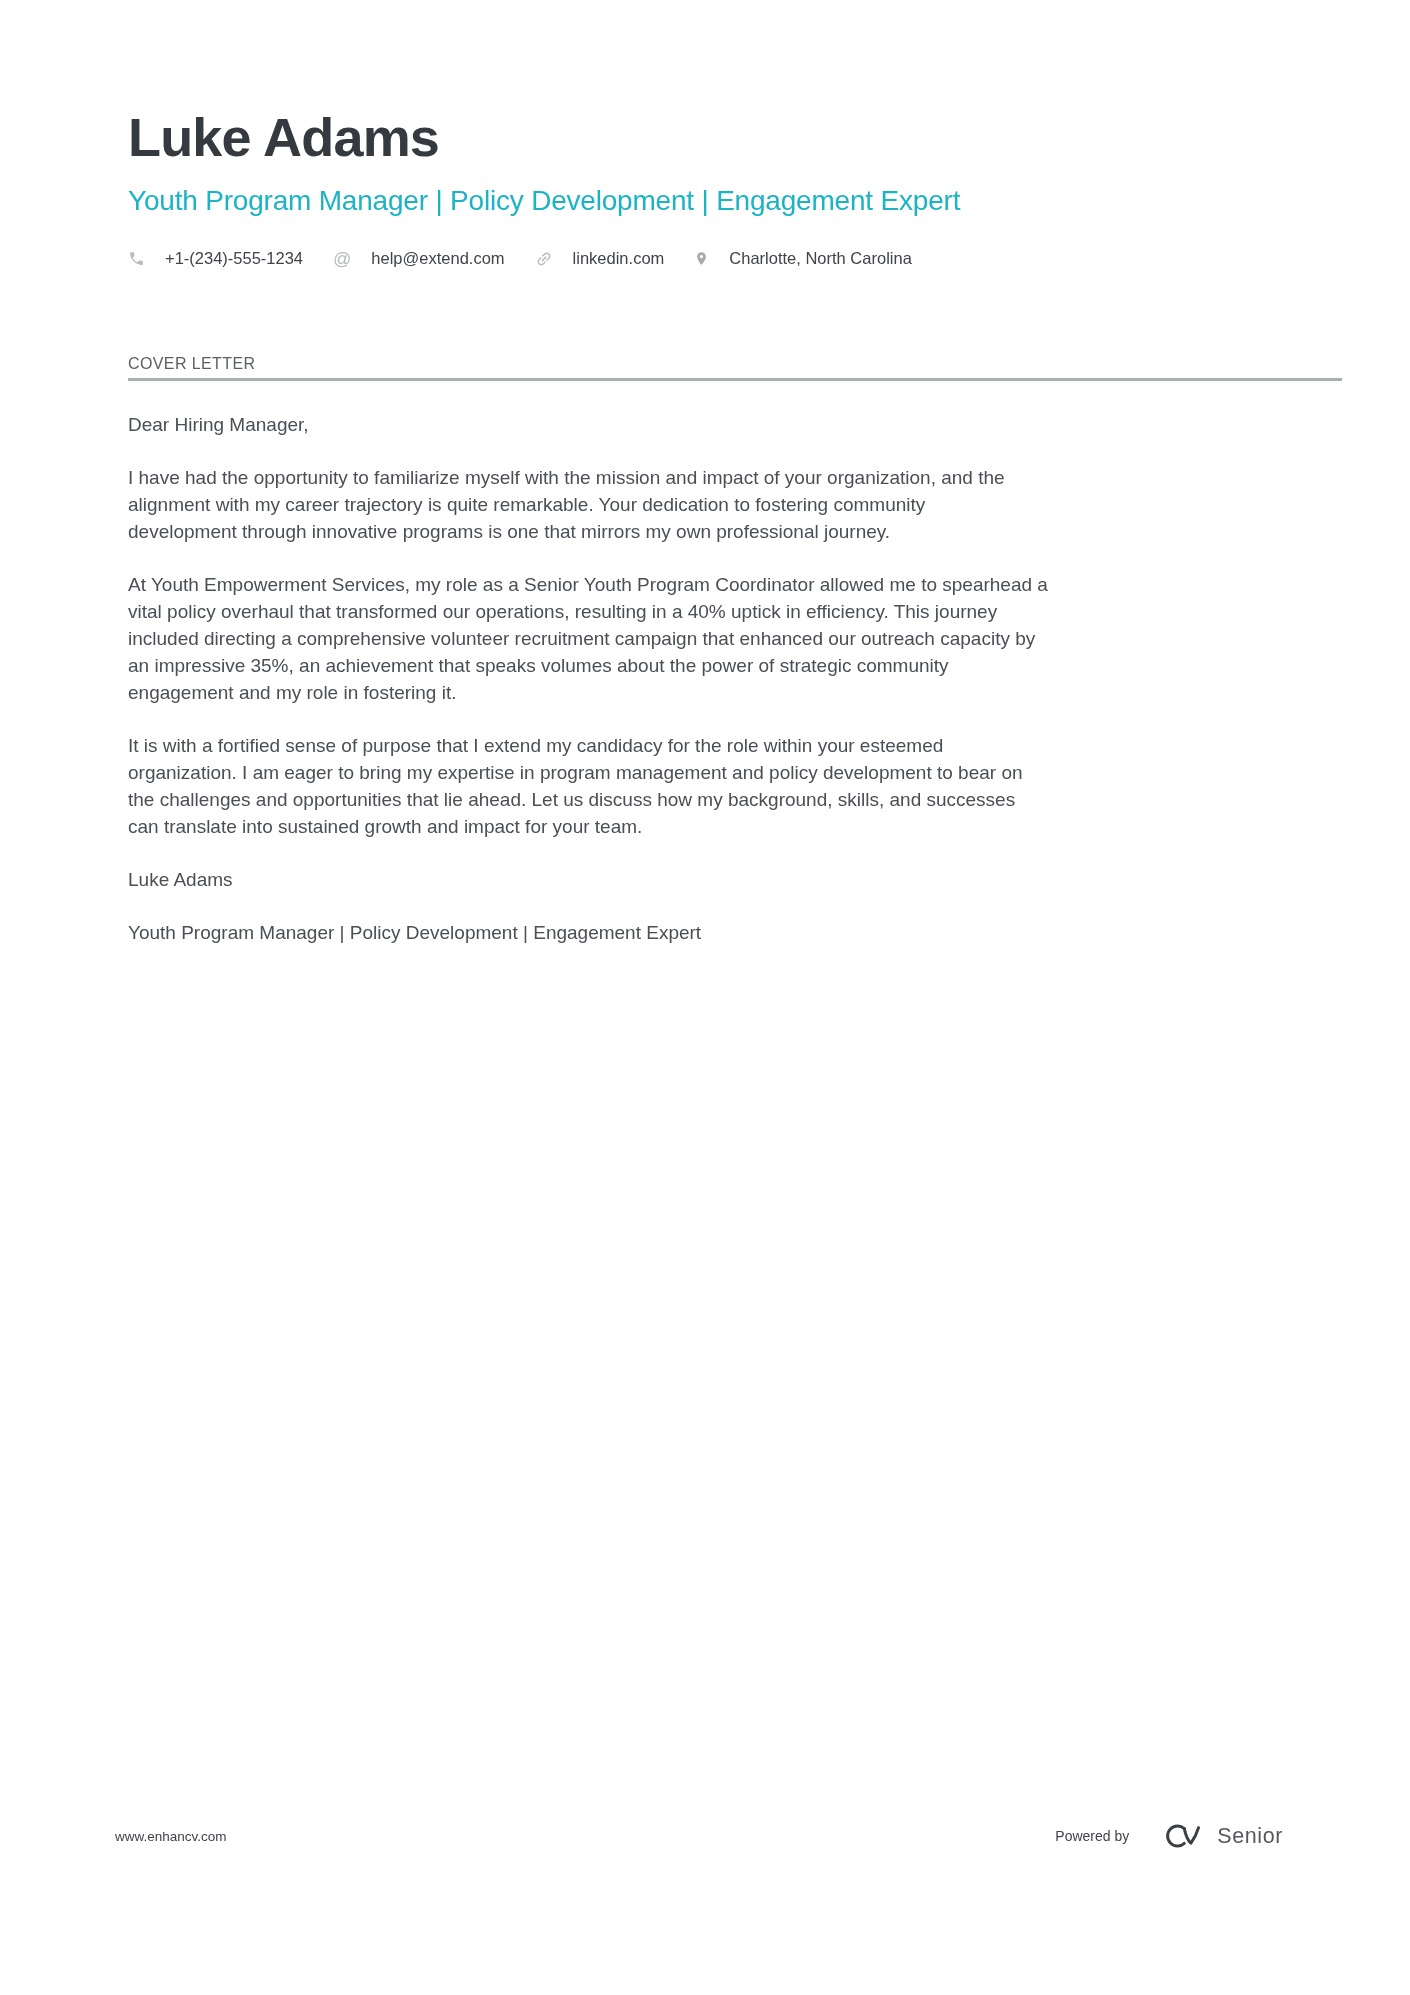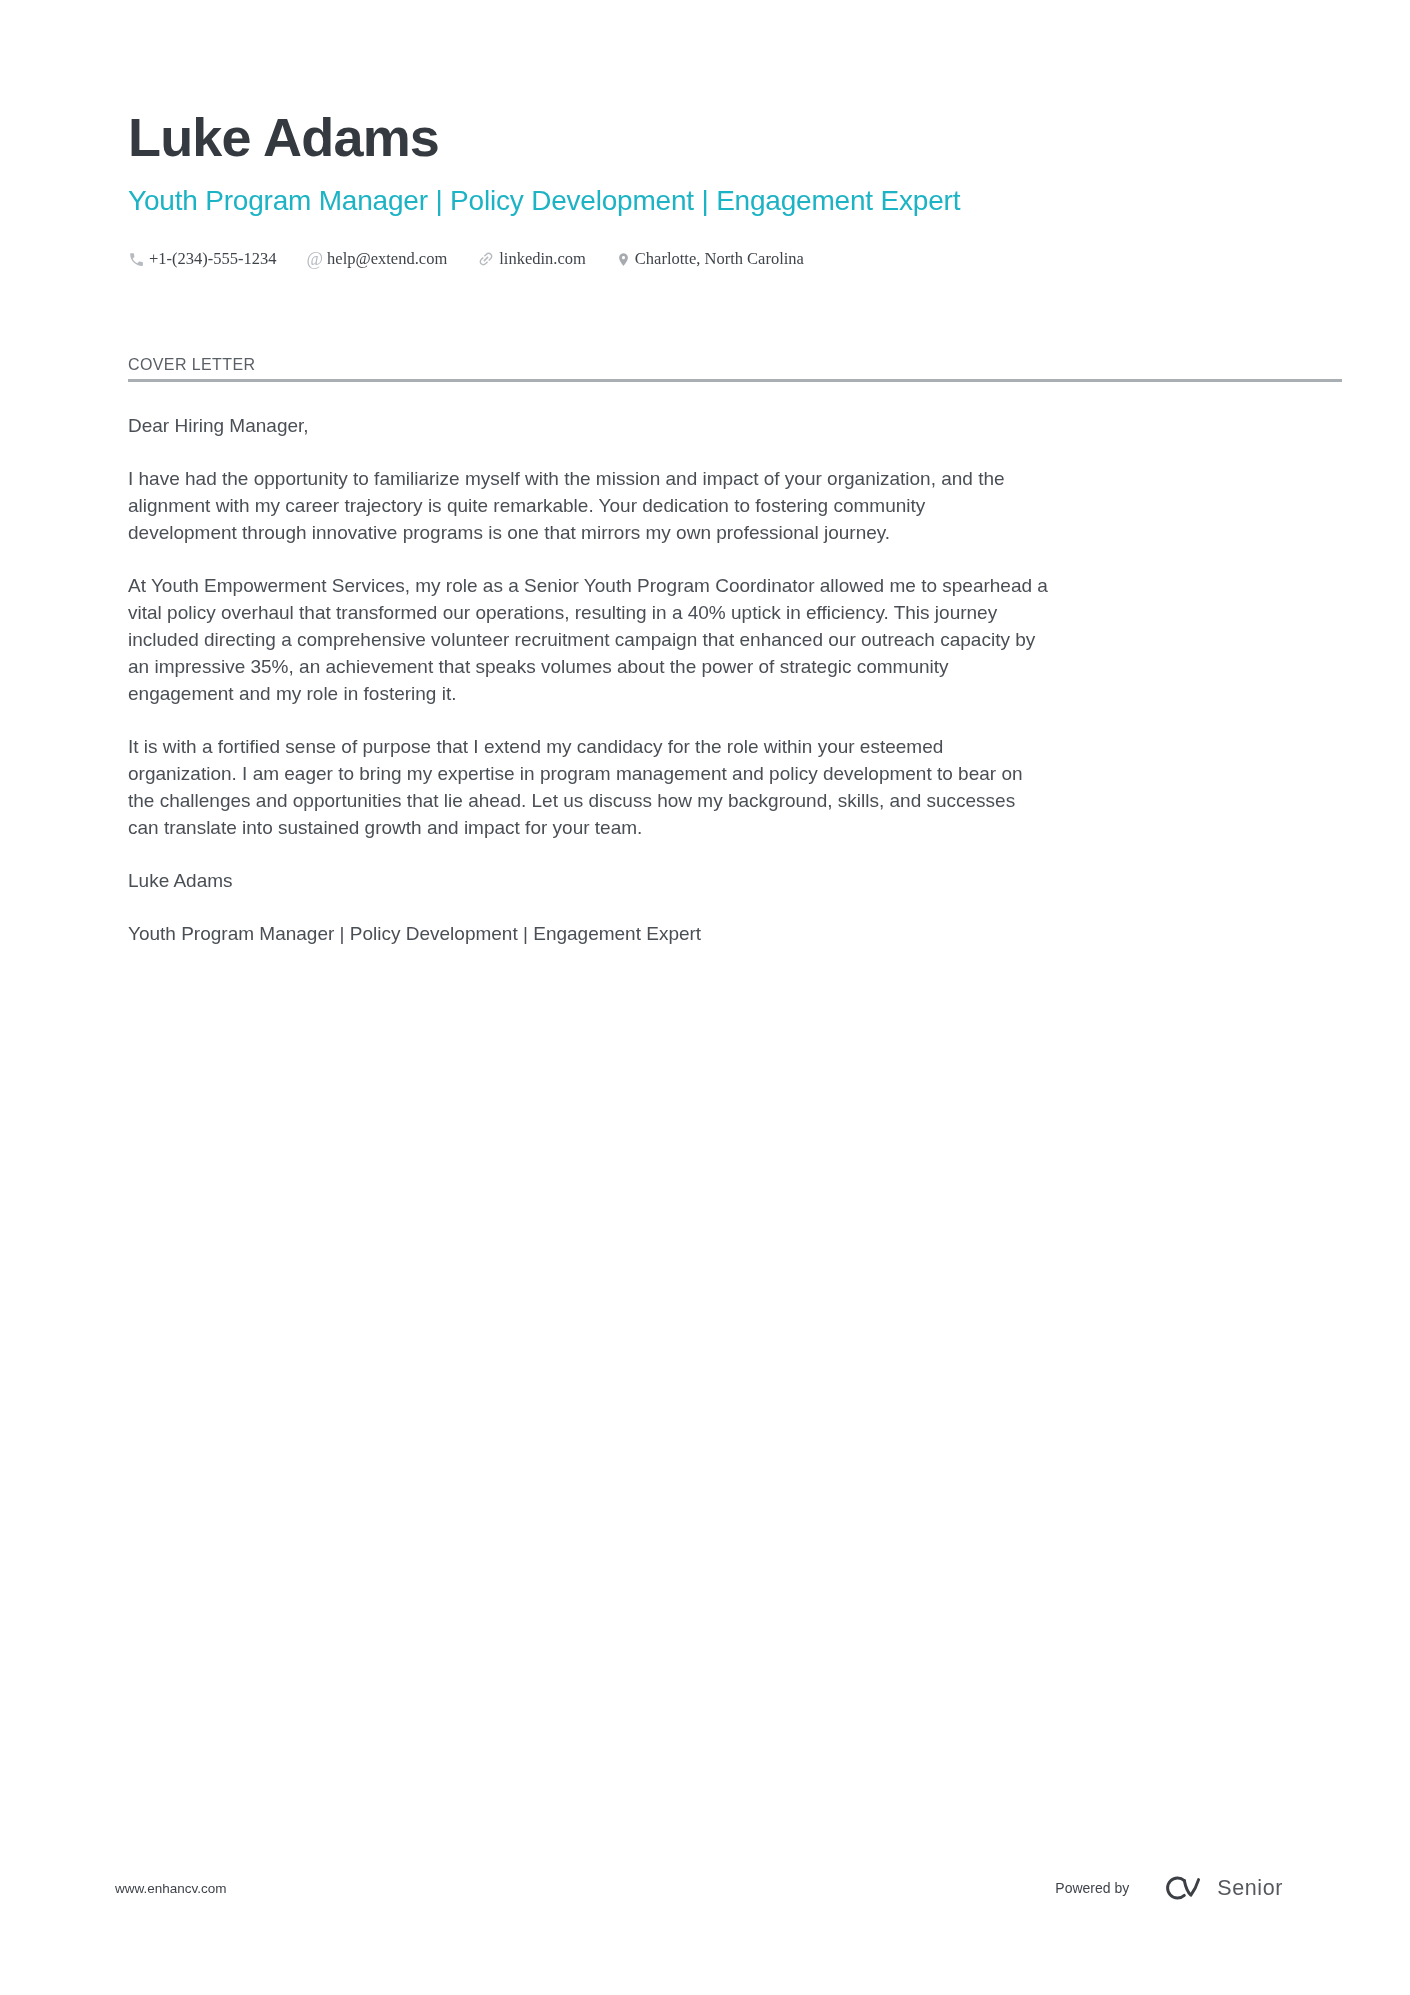--- a/index.html
+++ b/index.html
@@ -40,22 +40,21 @@
     margin-top: 30px;
     display: flex;
     align-items: center;
     gap: 30px;
     font-size: 16.5px;
     color: #3f444a;
   }
   .contact-item {
     display: flex;
     align-items: center;
-    gap: 4px;
-    font-family: Liberation Serif, serif;
+    gap: 20px;
   }
   .contact-icon {
     display: flex;
     align-items: center;
     color: #b7bbc0;
   }
   .contact-icon svg { display: block; }
   .at-glyph {
     font-size: 18px;
     line-height: 18px;
@@ -78,21 +77,21 @@
     font-size: 19px;
     line-height: 27px;
     color: #4a4f55;
   }
   .letter .salutation { margin-top: 30px; }
   .para { white-space: pre-line; }
   .footer {
     position: absolute;
     left: 115px;
     right: 127px;
-    top: 1872px;
+    top: 1820px;
     height: 32px;
     display: flex;
     align-items: center;
     justify-content: space-between;
   }
   .footer-site {
     font-size: 13.5px;
     color: #3e434a;
   }
   .footer-brand {

